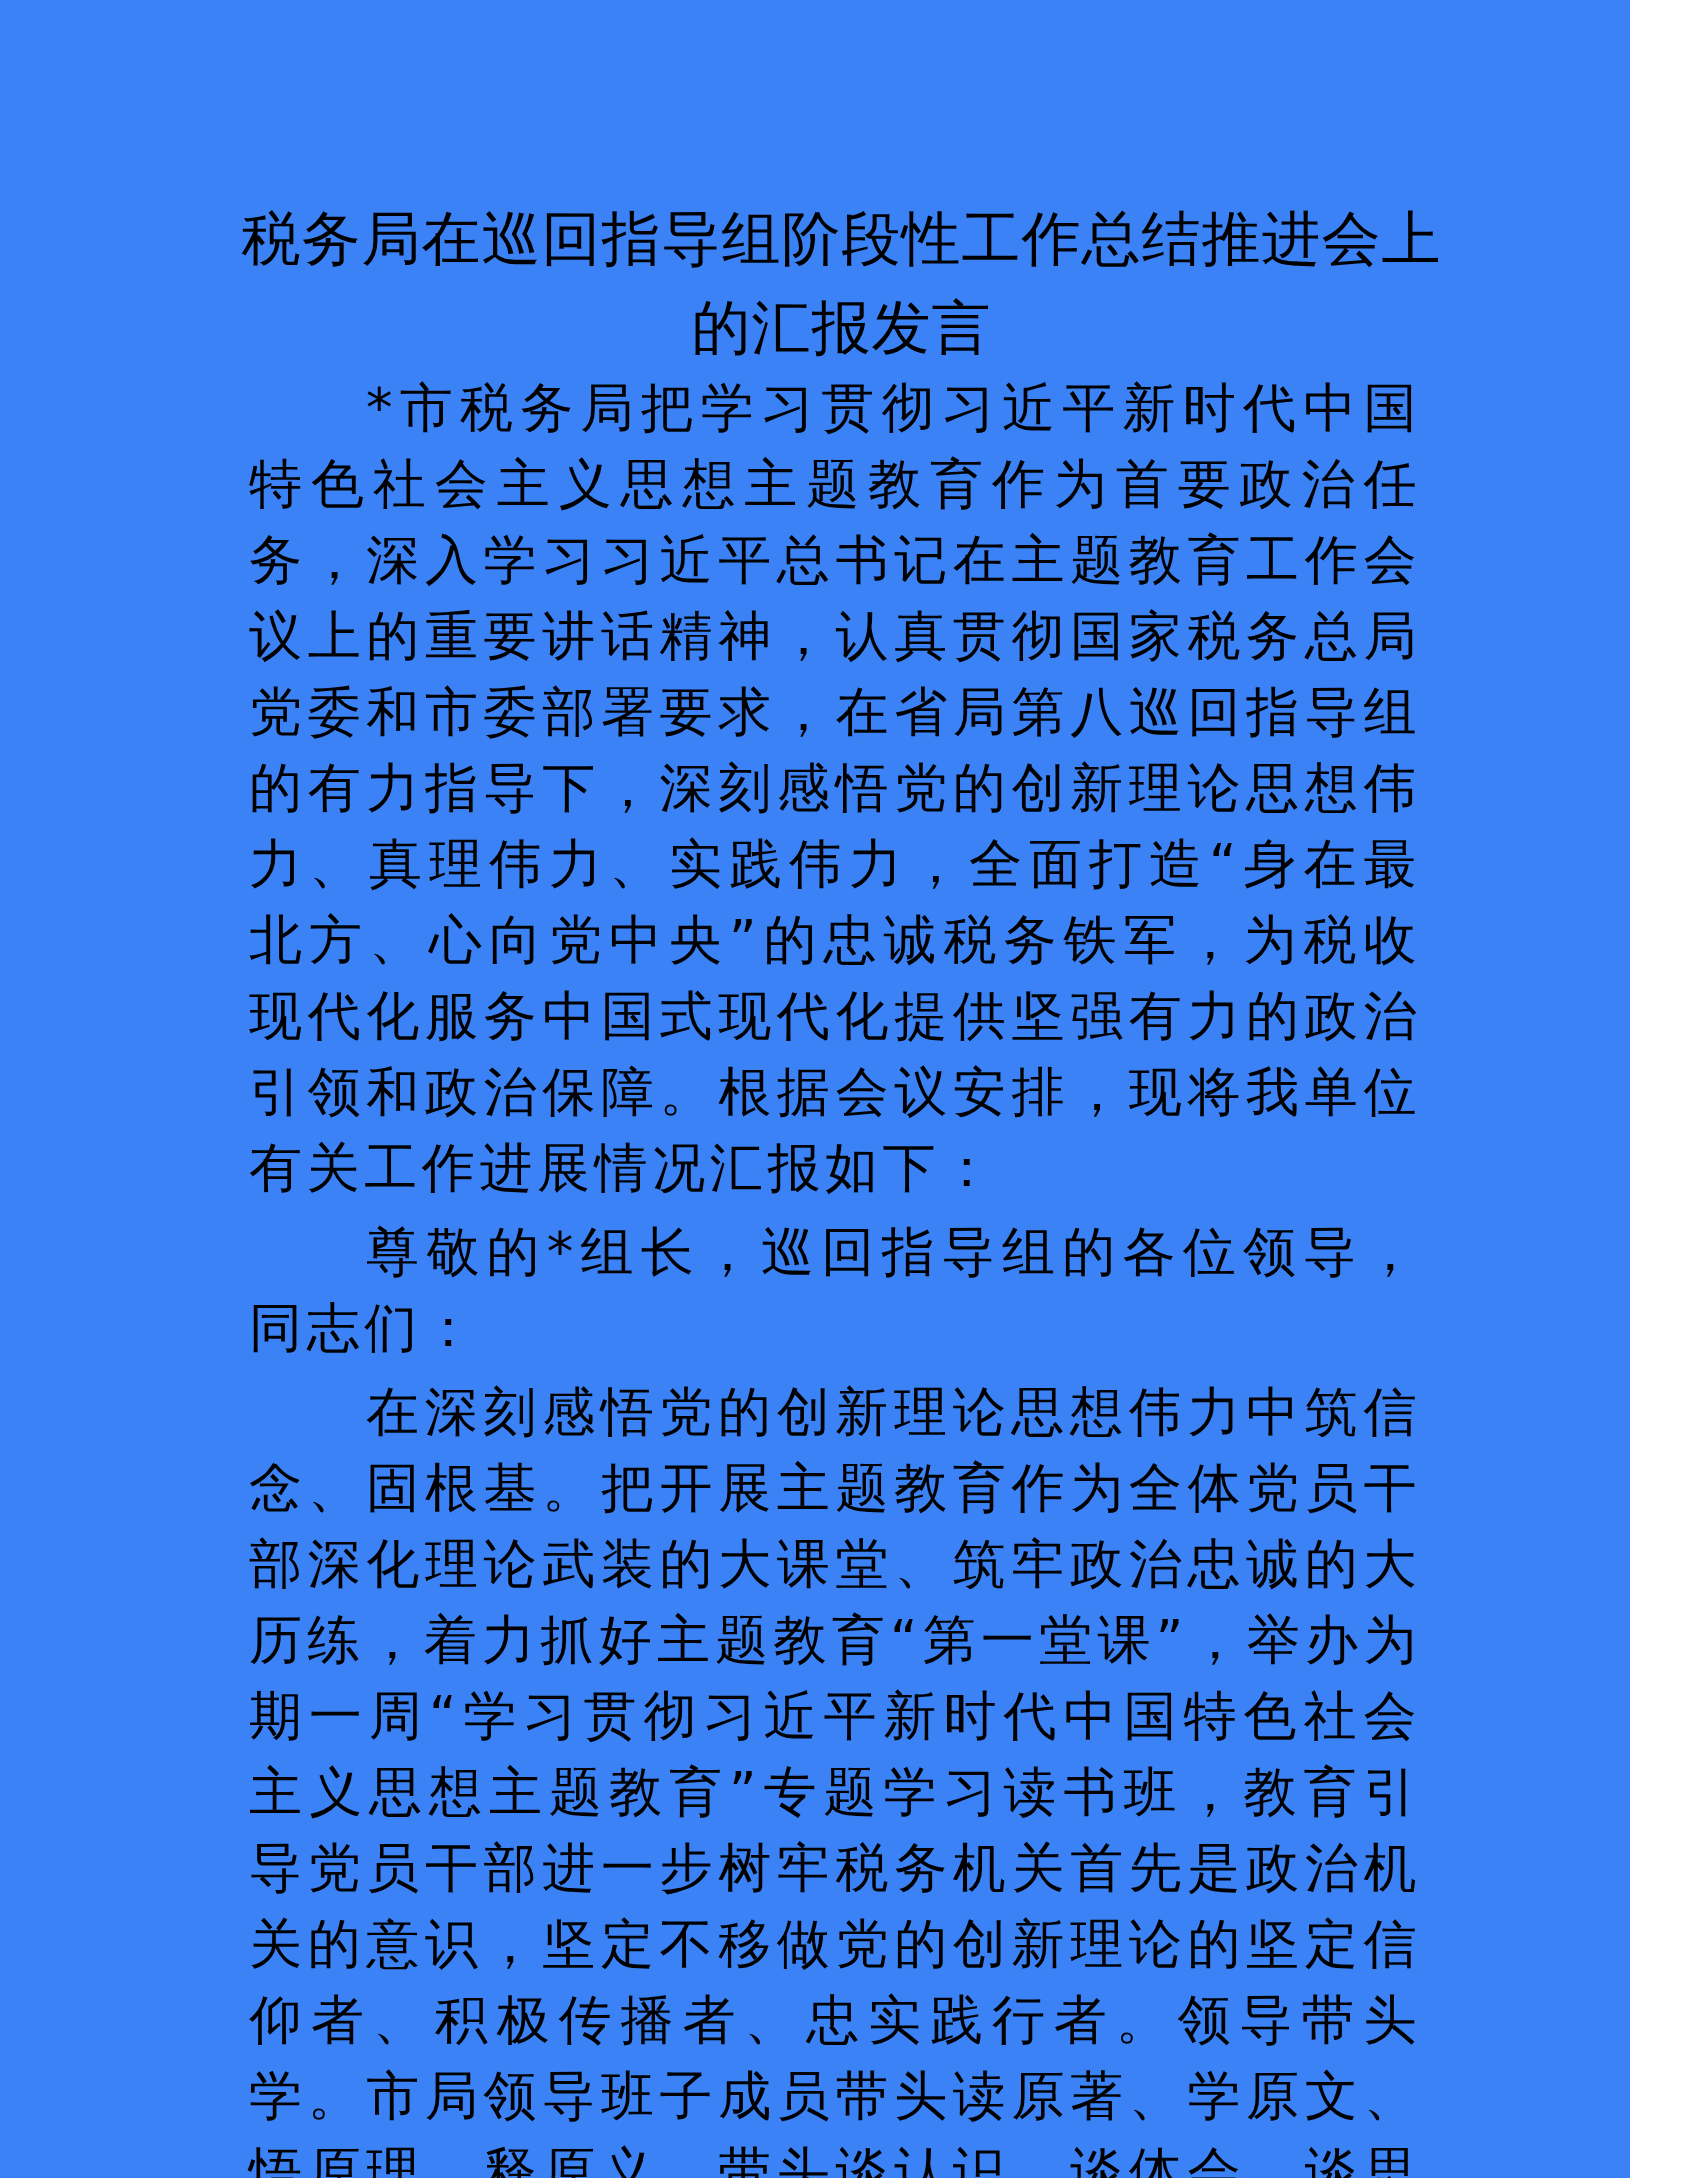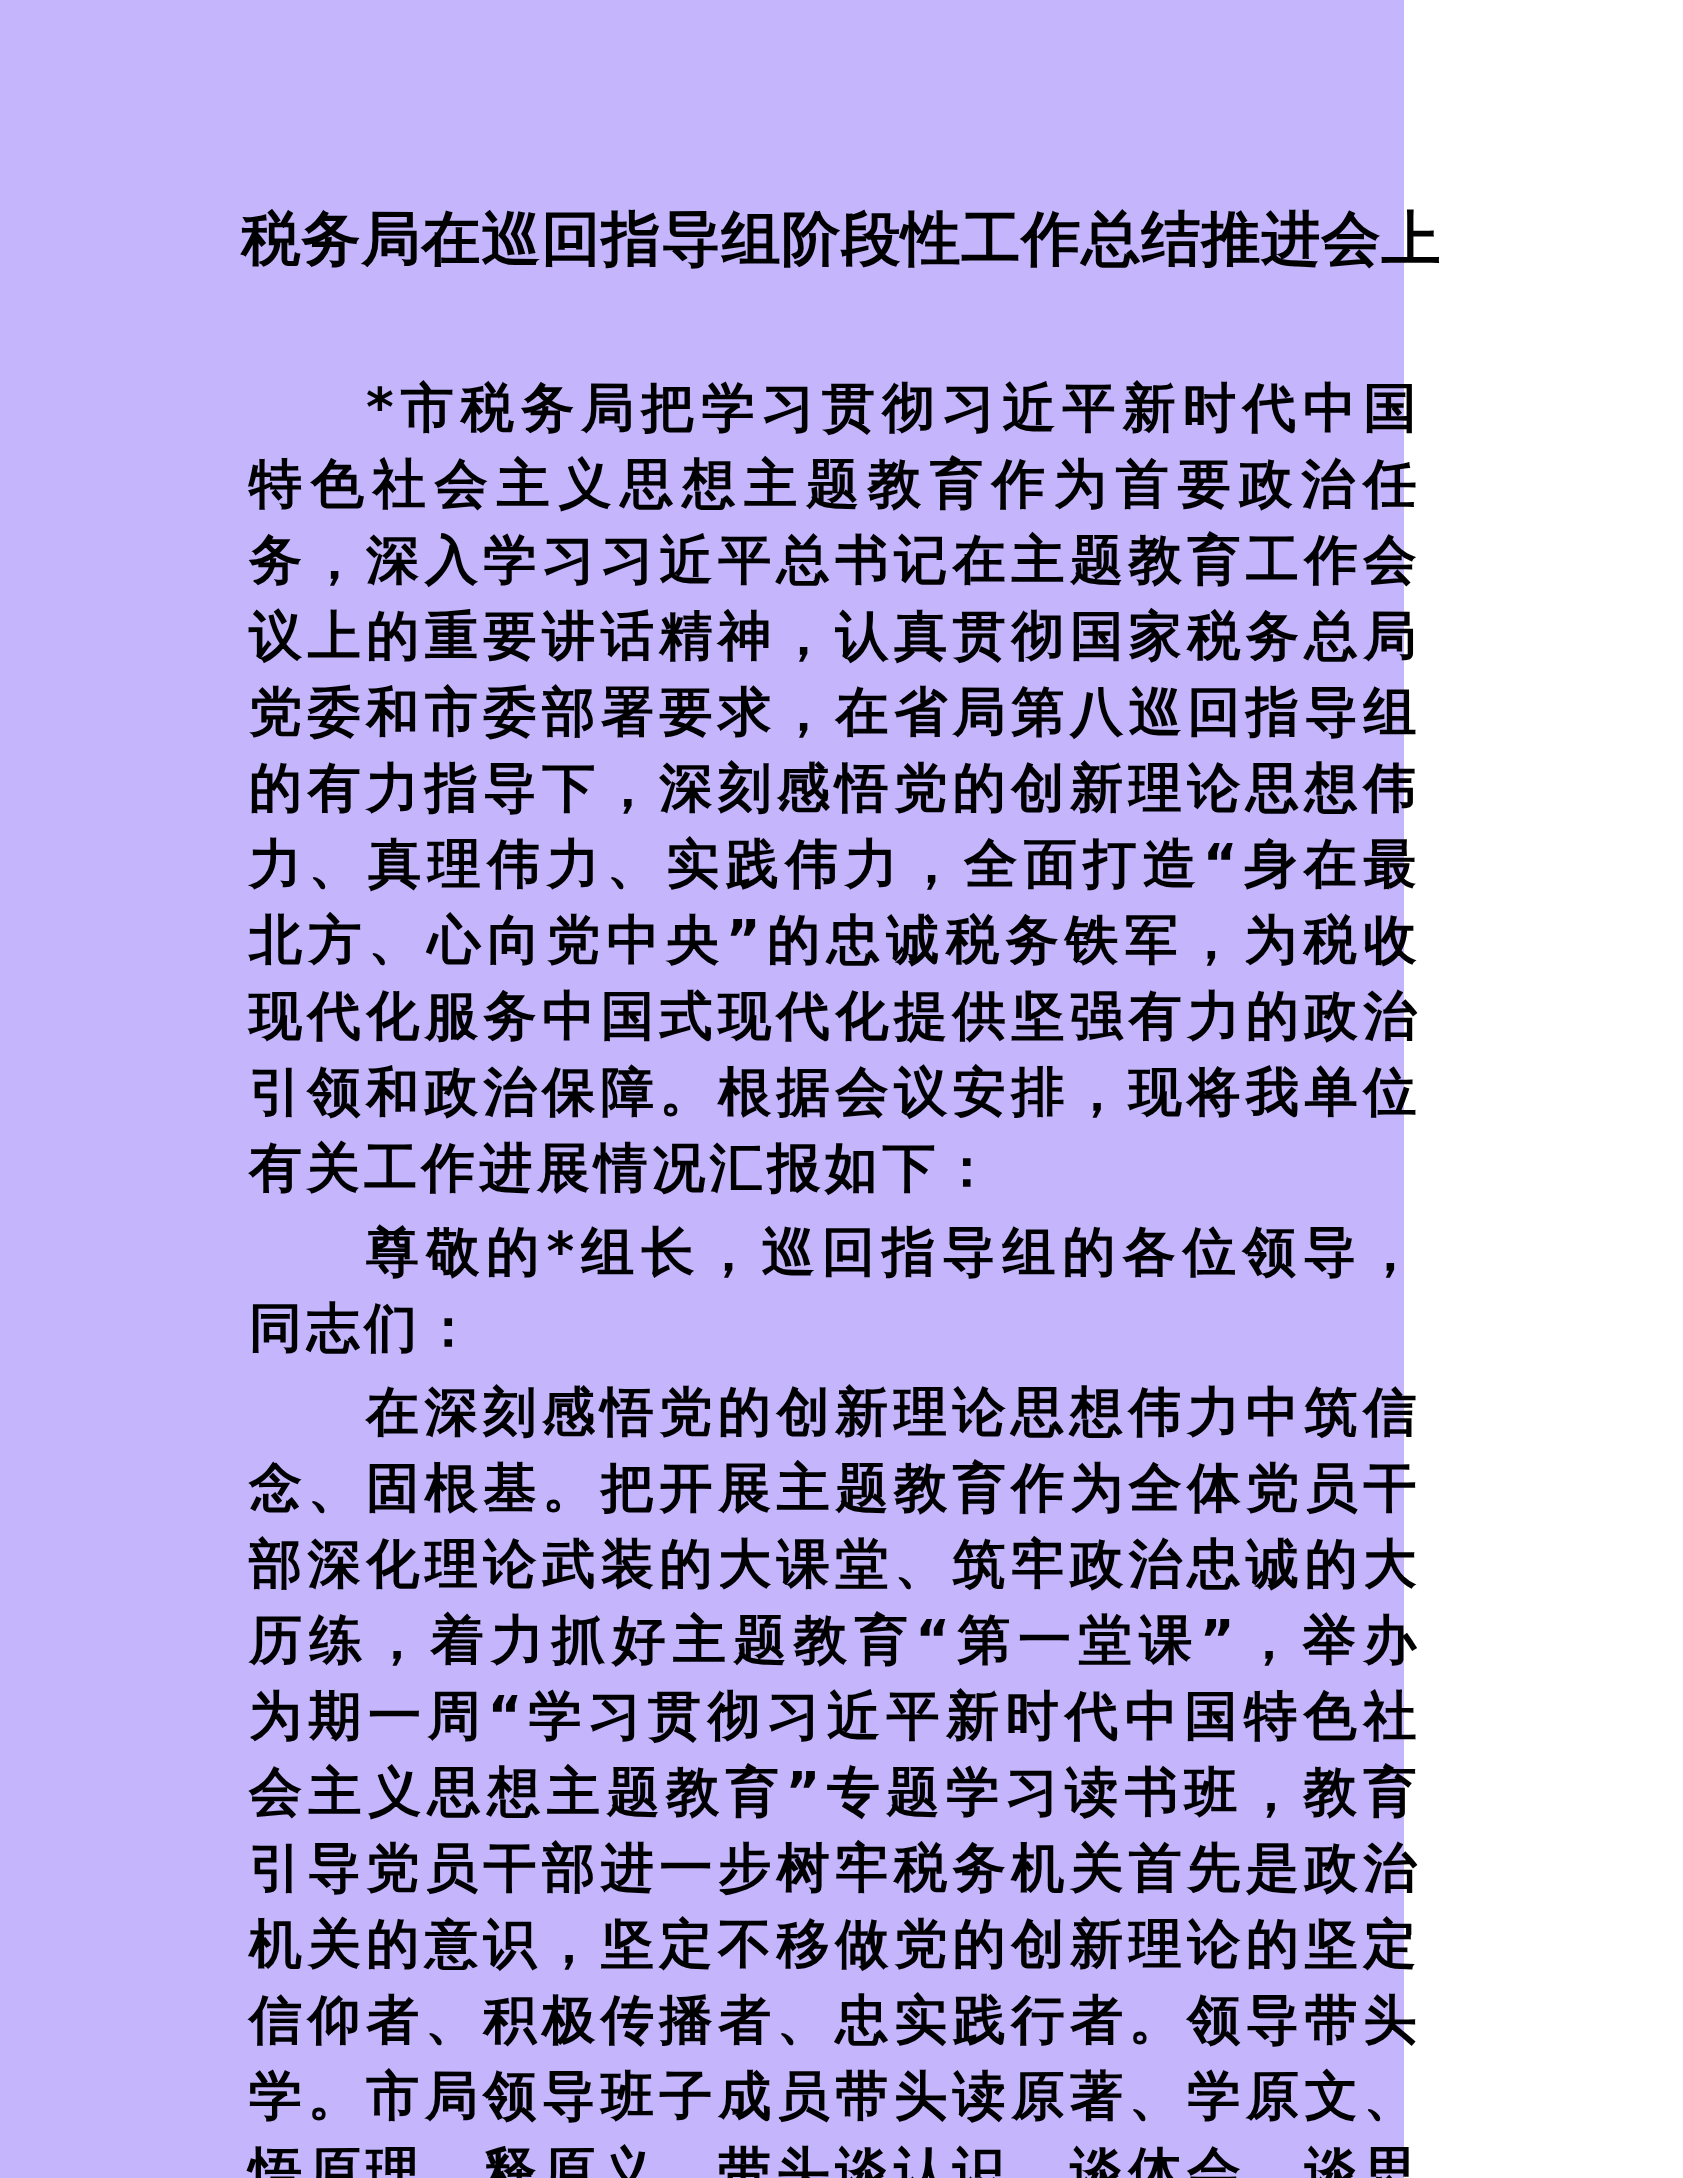--- a/index.html
+++ b/index.html
@@ -1,33 +1,34 @@
 <!DOCTYPE html>
 <html><head>
 <meta charset="utf-8">
 <style>
   html, body { margin: 0; padding: 0; background: #ffffff; }
   body { width: 1683px; height: 2178px; position: relative; overflow: hidden;
          font-family: "DejaVu Sans", "Liberation Sans", sans-serif; color: #000000; }
-  .page { position: absolute; left: 0; top: 0; width: 1404px; height: 2178px; background: #c4b5fd; font-weight: bold; }
+  .page { position: absolute; left: 0; top: 0; width: 1630px; height: 2178px; background: #3b82f6; }
   .title { position: absolute; left: 198px; width: 1287px; text-align: center;
            font-size: 59px; line-height: 89px; top: 194px; letter-spacing: 1px; }
   .body-text { position: absolute; left: 249px; width: 1172px; top: 370px; }
   .para { font-size: 53px; line-height: 76px; margin: 0; text-align: justify;
           text-align-last: left; letter-spacing: 4.6px; word-break: break-all; }
   .para.indent { text-indent: 117px; }
   .para.salutation { margin-bottom: 8px; }
   .para + .para { margin-top: 8px; }
 </style>
 </head>
 <body>
 
 <div class="page">
   <div class="title">
     <div>税务局在巡回指导组阶段性工作总结推进会上</div>
+    <div>的汇报发言</div>
   </div>
 
   <div class="body-text">
     <p class="para indent">*市税务局把学习贯彻习近平新时代中国特色社会主义思想主题教育作为首要政治任务，深入学习习近平总书记在主题教育工作会议上的重要讲话精神，认真贯彻国家税务总局党委和市委部署要求，在省局第八巡回指导组的有力指导下，深刻感悟党的创新理论思想伟力、真理伟力、实践伟力，全面打造“身在最北方、心向党中央”的忠诚税务铁军，为税收现代化服务中国式现代化提供坚强有力的政治引领和政治保障。根据会议安排，现将我单位有关工作进展情况汇报如下：</p>
     <p class="para indent salutation">尊敬的*组长，巡回指导组的各位领导，同志们：</p>
     <p class="para indent">在深刻感悟党的创新理论思想伟力中筑信念、固根基。把开展主题教育作为全体党员干部深化理论武装的大课堂、筑牢政治忠诚的大历练，着力抓好主题教育“第一堂课”，举办为期一周“学习贯彻习近平新时代中国特色社会主义思想主题教育”专题学习读书班，教育引导党员干部进一步树牢税务机关首先是政治机关的意识，坚定不移做党的创新理论的坚定信仰者、积极传播者、忠实践行者。领导带头学。市局领导班子成员带头读原著、学原文、悟原理、释原义，带头谈认识、谈体会、谈思考，做到先学一步、学深一层。市局机关各支部书记在原原本本研读《习近平著作选读》第一卷、第二卷等规定书目的同时，制定支部学习计划，带动支部党员干部反复吸收消</p>
   </div>
 </div>
 
 

